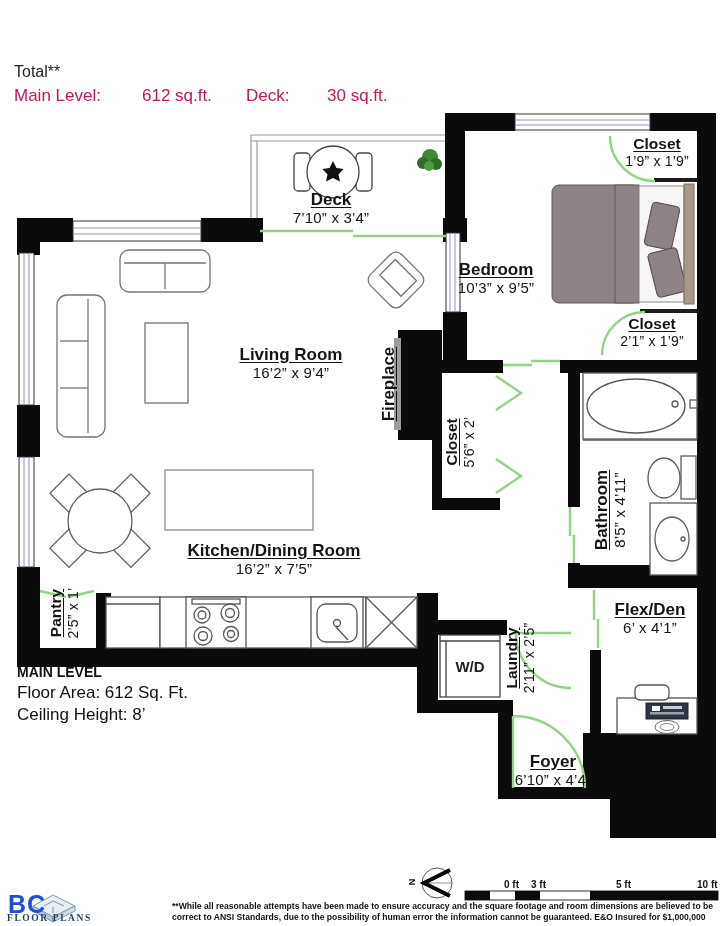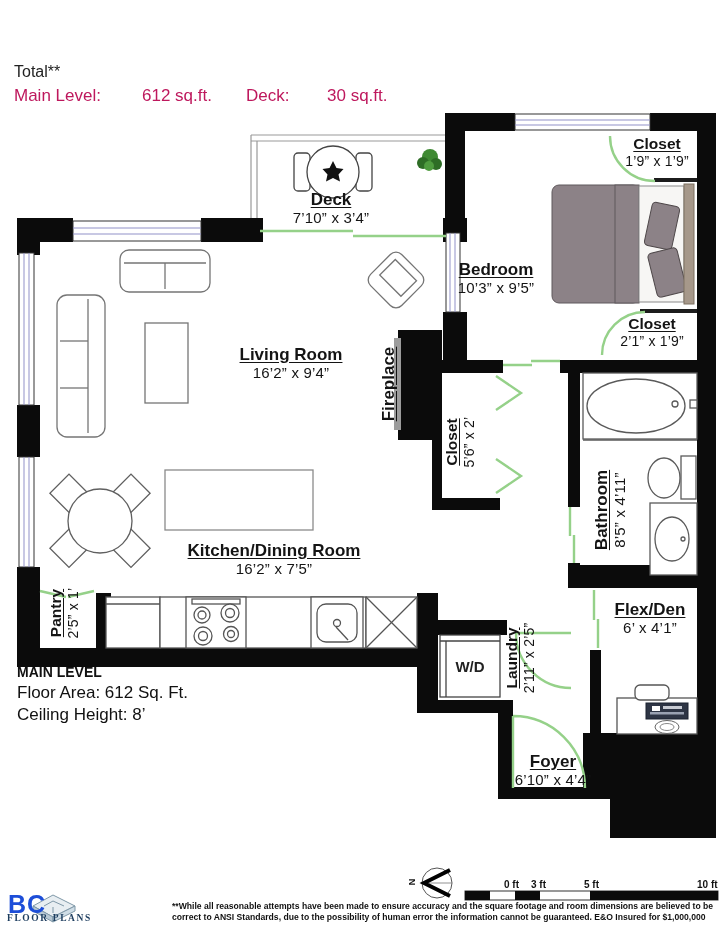--- a/index.html
+++ b/index.html
@@ -335,17 +335,17 @@
     <div class="lvl">MAIN LEVEL</div>
     <div class="ln">Floor Area: 612 Sq. Ft.</div>
     <div class="ln">Ceiling Height: 8’</div>
   </div>
 
   <div class="abs logo-bc">BC</div>
   <div class="abs logo-fp">FLOOR PLANS</div>
   <div class="abs north-n">N</div>
   <div class="abs scale-lbl" style="left:459px;margin-left:45px;">0 ft</div>
   <div class="abs scale-lbl" style="left:531px;">3 ft</div>
-  <div class="abs scale-lbl" style="left:584px;">5 ft</div>
+  <div class="abs scale-lbl" style="left:616px;">5 ft</div>
   <div class="abs scale-lbl" style="left:697px;">10 ft</div>
   <div class="abs disclaimer">**While all reasonable attempts have been made to ensure accuracy and the square footage and room dimensions are believed to be correct to ANSI Standards, due to the possibility of human error the information cannot be guaranteed. E&amp;O Insured for $1,000,000</div>
 
 </div>
 
 </body></html>

